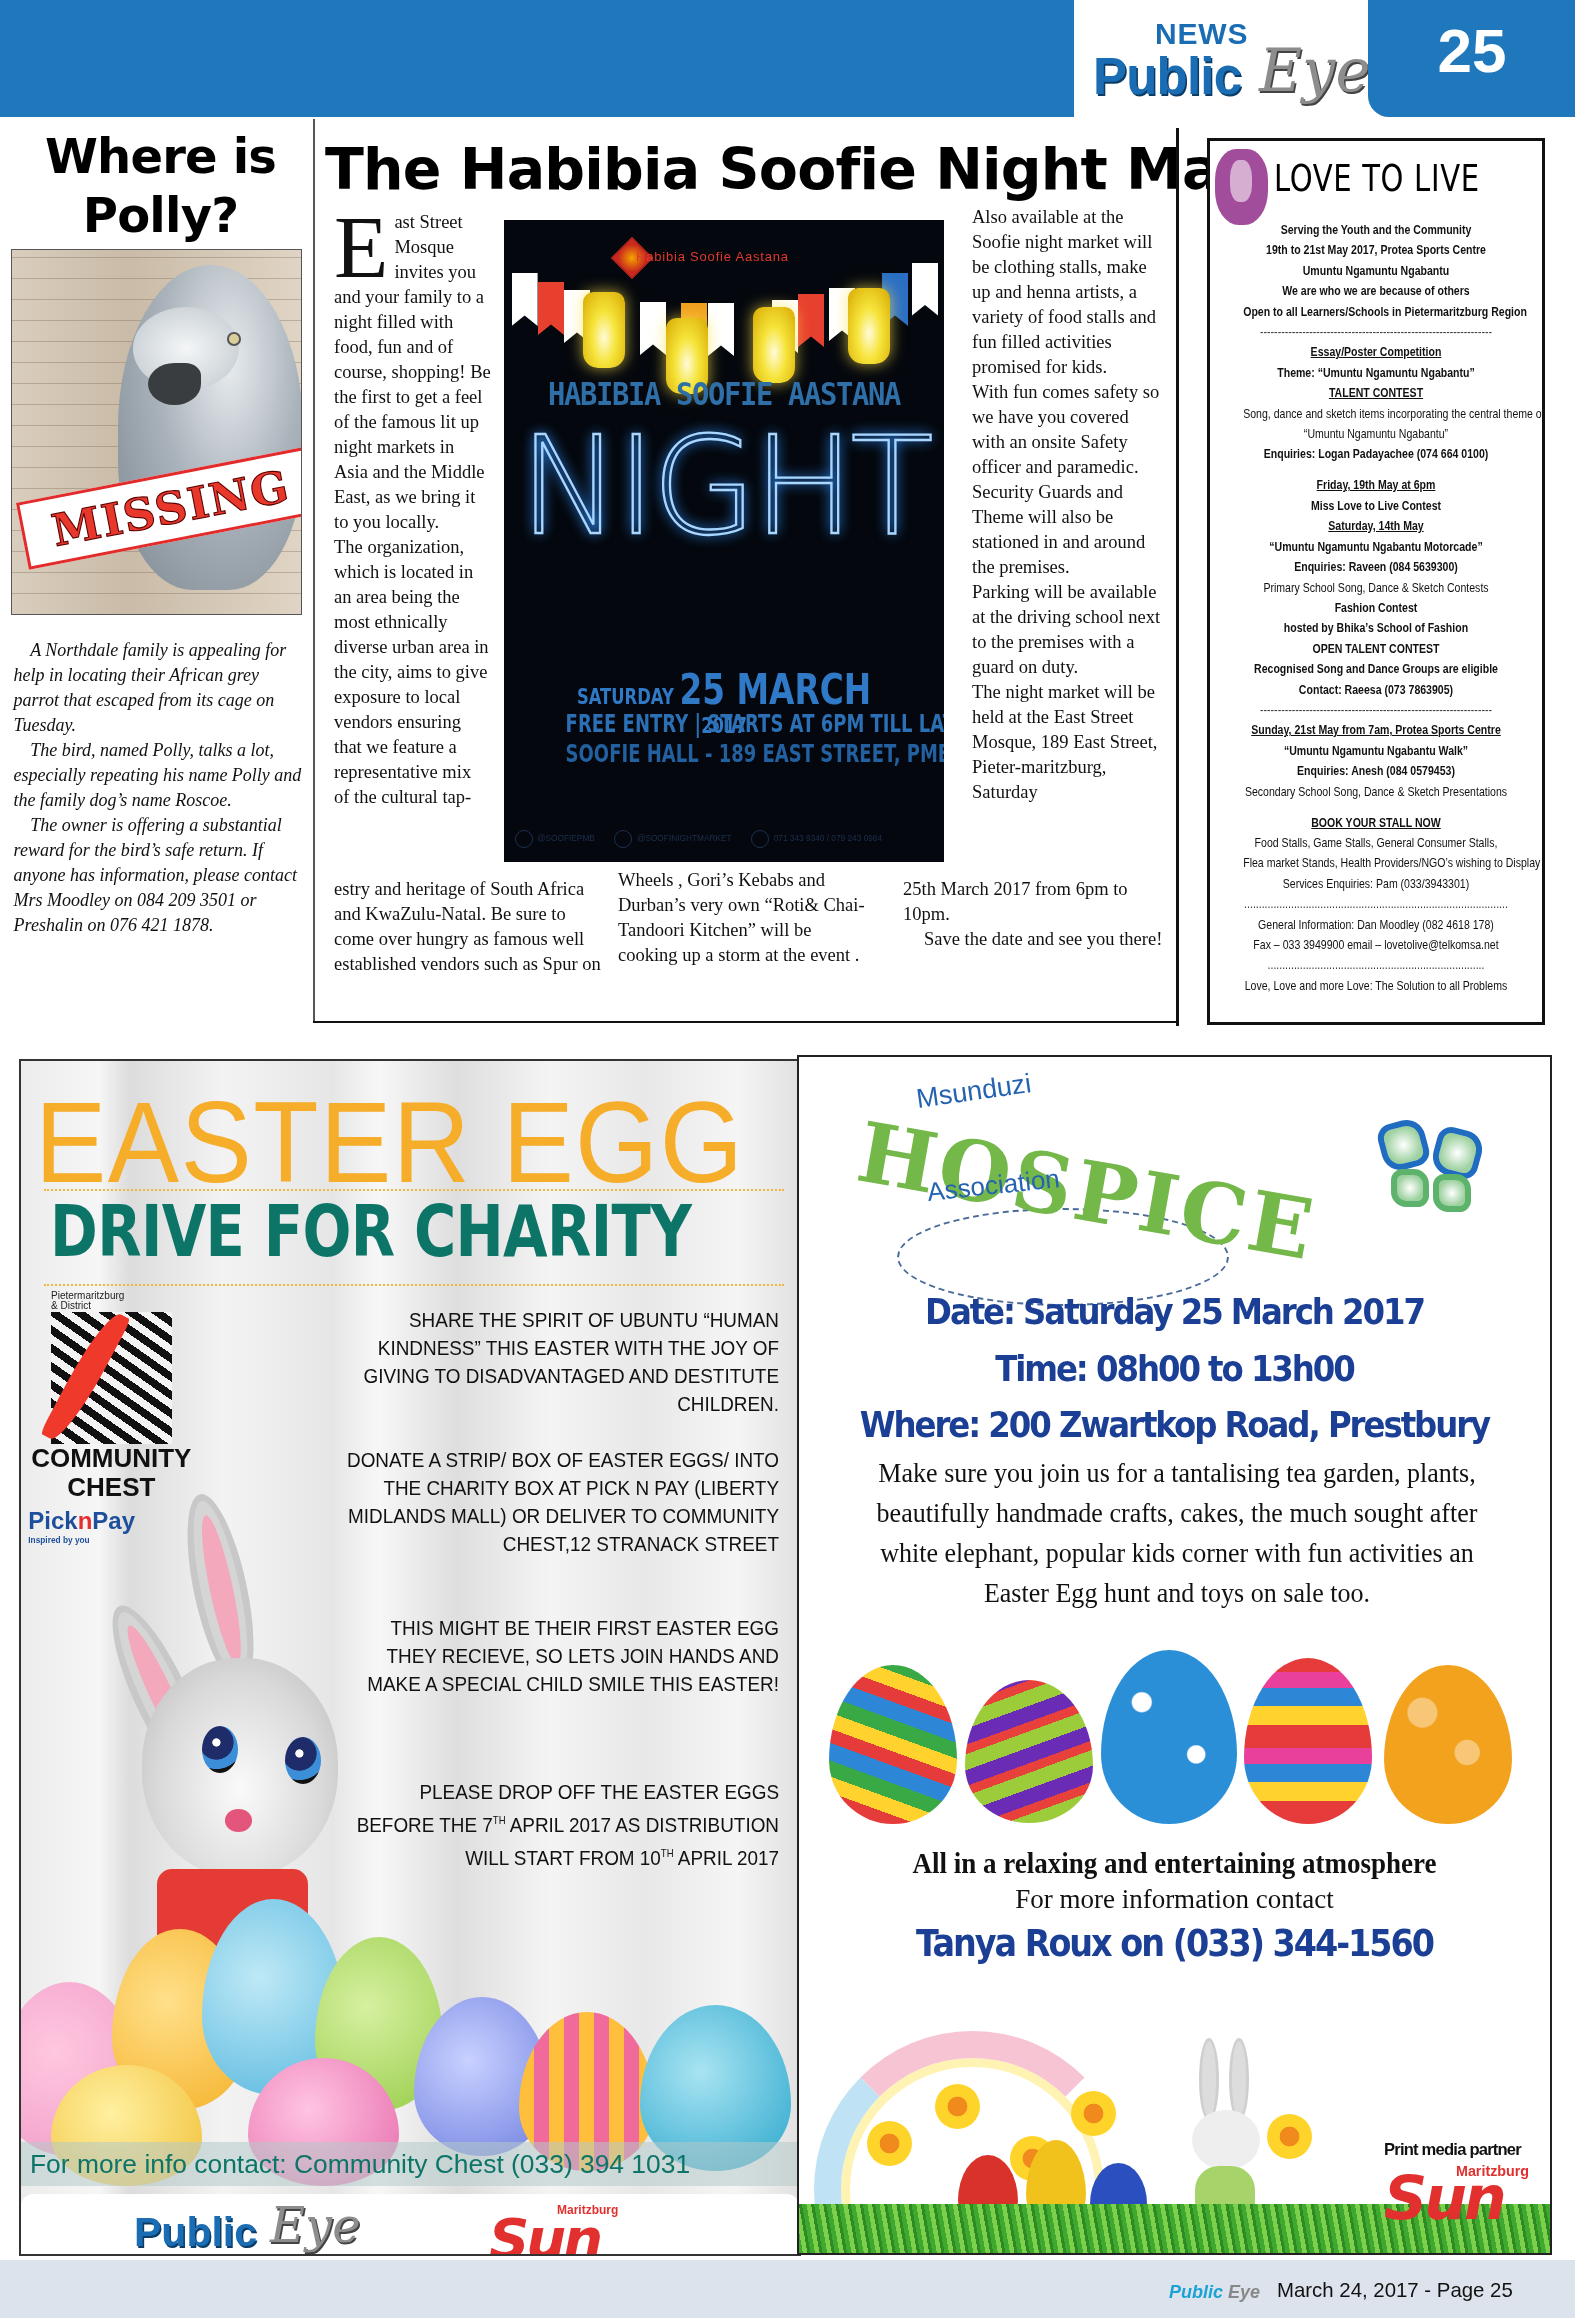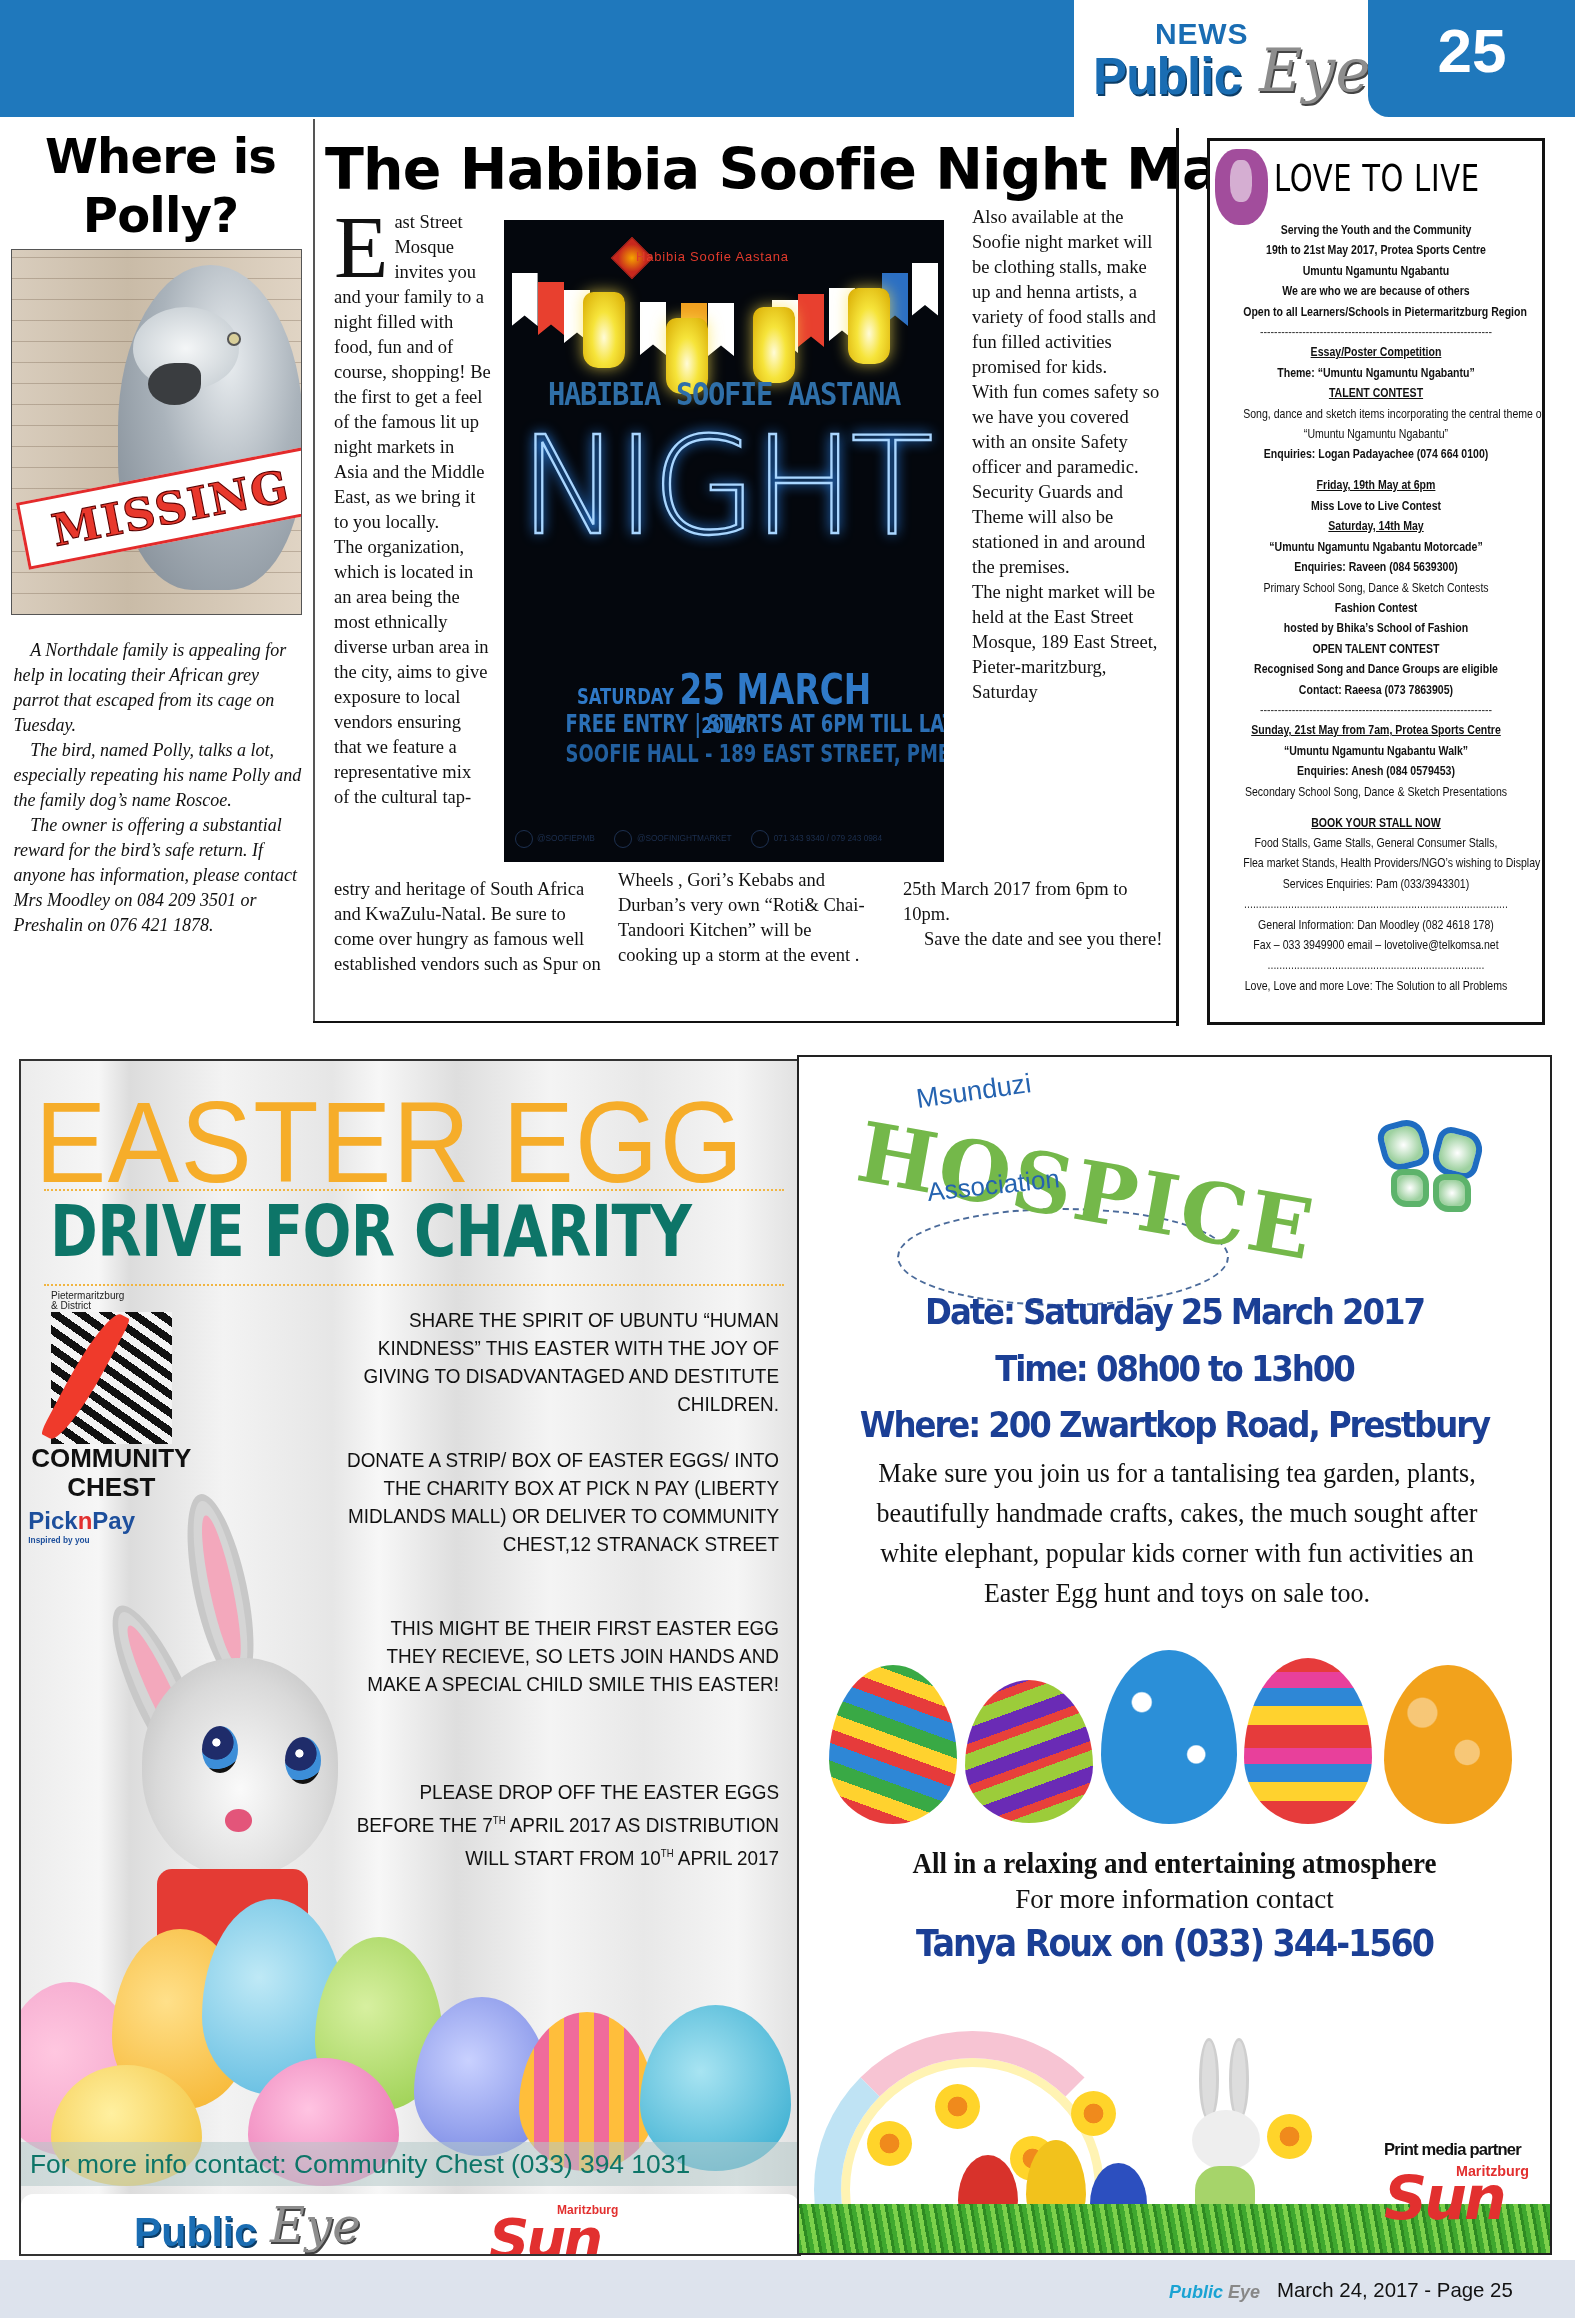--- a/index.html
+++ b/index.html
@@ -156,20 +156,21 @@
 <div class="abs col col1">
   <span class="dropcap">E</span><span>ast Street Mosque invites you and your family to a night filled with food, fun and of course, shopping! Be the first to get a feel of the famous lit up night markets in Asia and the Middle East, as we bring it to you locally.</span><br>
   <span>The organization, which is located in an area being the most ethnically diverse urban area in the city,  aims to give exposure to local vendors ensuring that we feature a representative mix of the cultural tap-</span>
 </div>
 <div class="abs col col1b">estry and heritage of South Africa and KwaZulu-Natal. Be sure to come over hungry as famous well established vendors such as Spur on</div>
 <div class="abs col col2b">Wheels , Gori’s Kebabs and Durban’s very own “Roti&amp; Chai- Tandoori Kitchen” will be cooking up a storm at the event .</div>
 <div class="abs col col3">
   <div>Also available at the Soofie night market will be clothing stalls, make up and henna artists, a variety of food stalls and fun filled activities promised for kids.</div>
   <div>With fun comes safety so we have you covered with an onsite Safety officer and paramedic.</div>
   <div>Security Guards and Theme will also be stationed in and around the premises.</div>
+  <div>Parking will be available at the driving school next to the premises with a guard on duty.</div>
   <div>The night market will be held at the East Street Mosque, 189 East Street, Pieter-maritzburg, Saturday</div>
 </div>
 <div class="abs col col3b">
   <div>25th March 2017 from 6pm to 10pm.</div>
   <div style="text-indent:21px">Save the date and see you there!</div>
 </div>
 
 <div class="abs poster">
   <div class="bunting">
     <div class="flag" style="left:7.6px;top:15px;background:#fff"></div>

